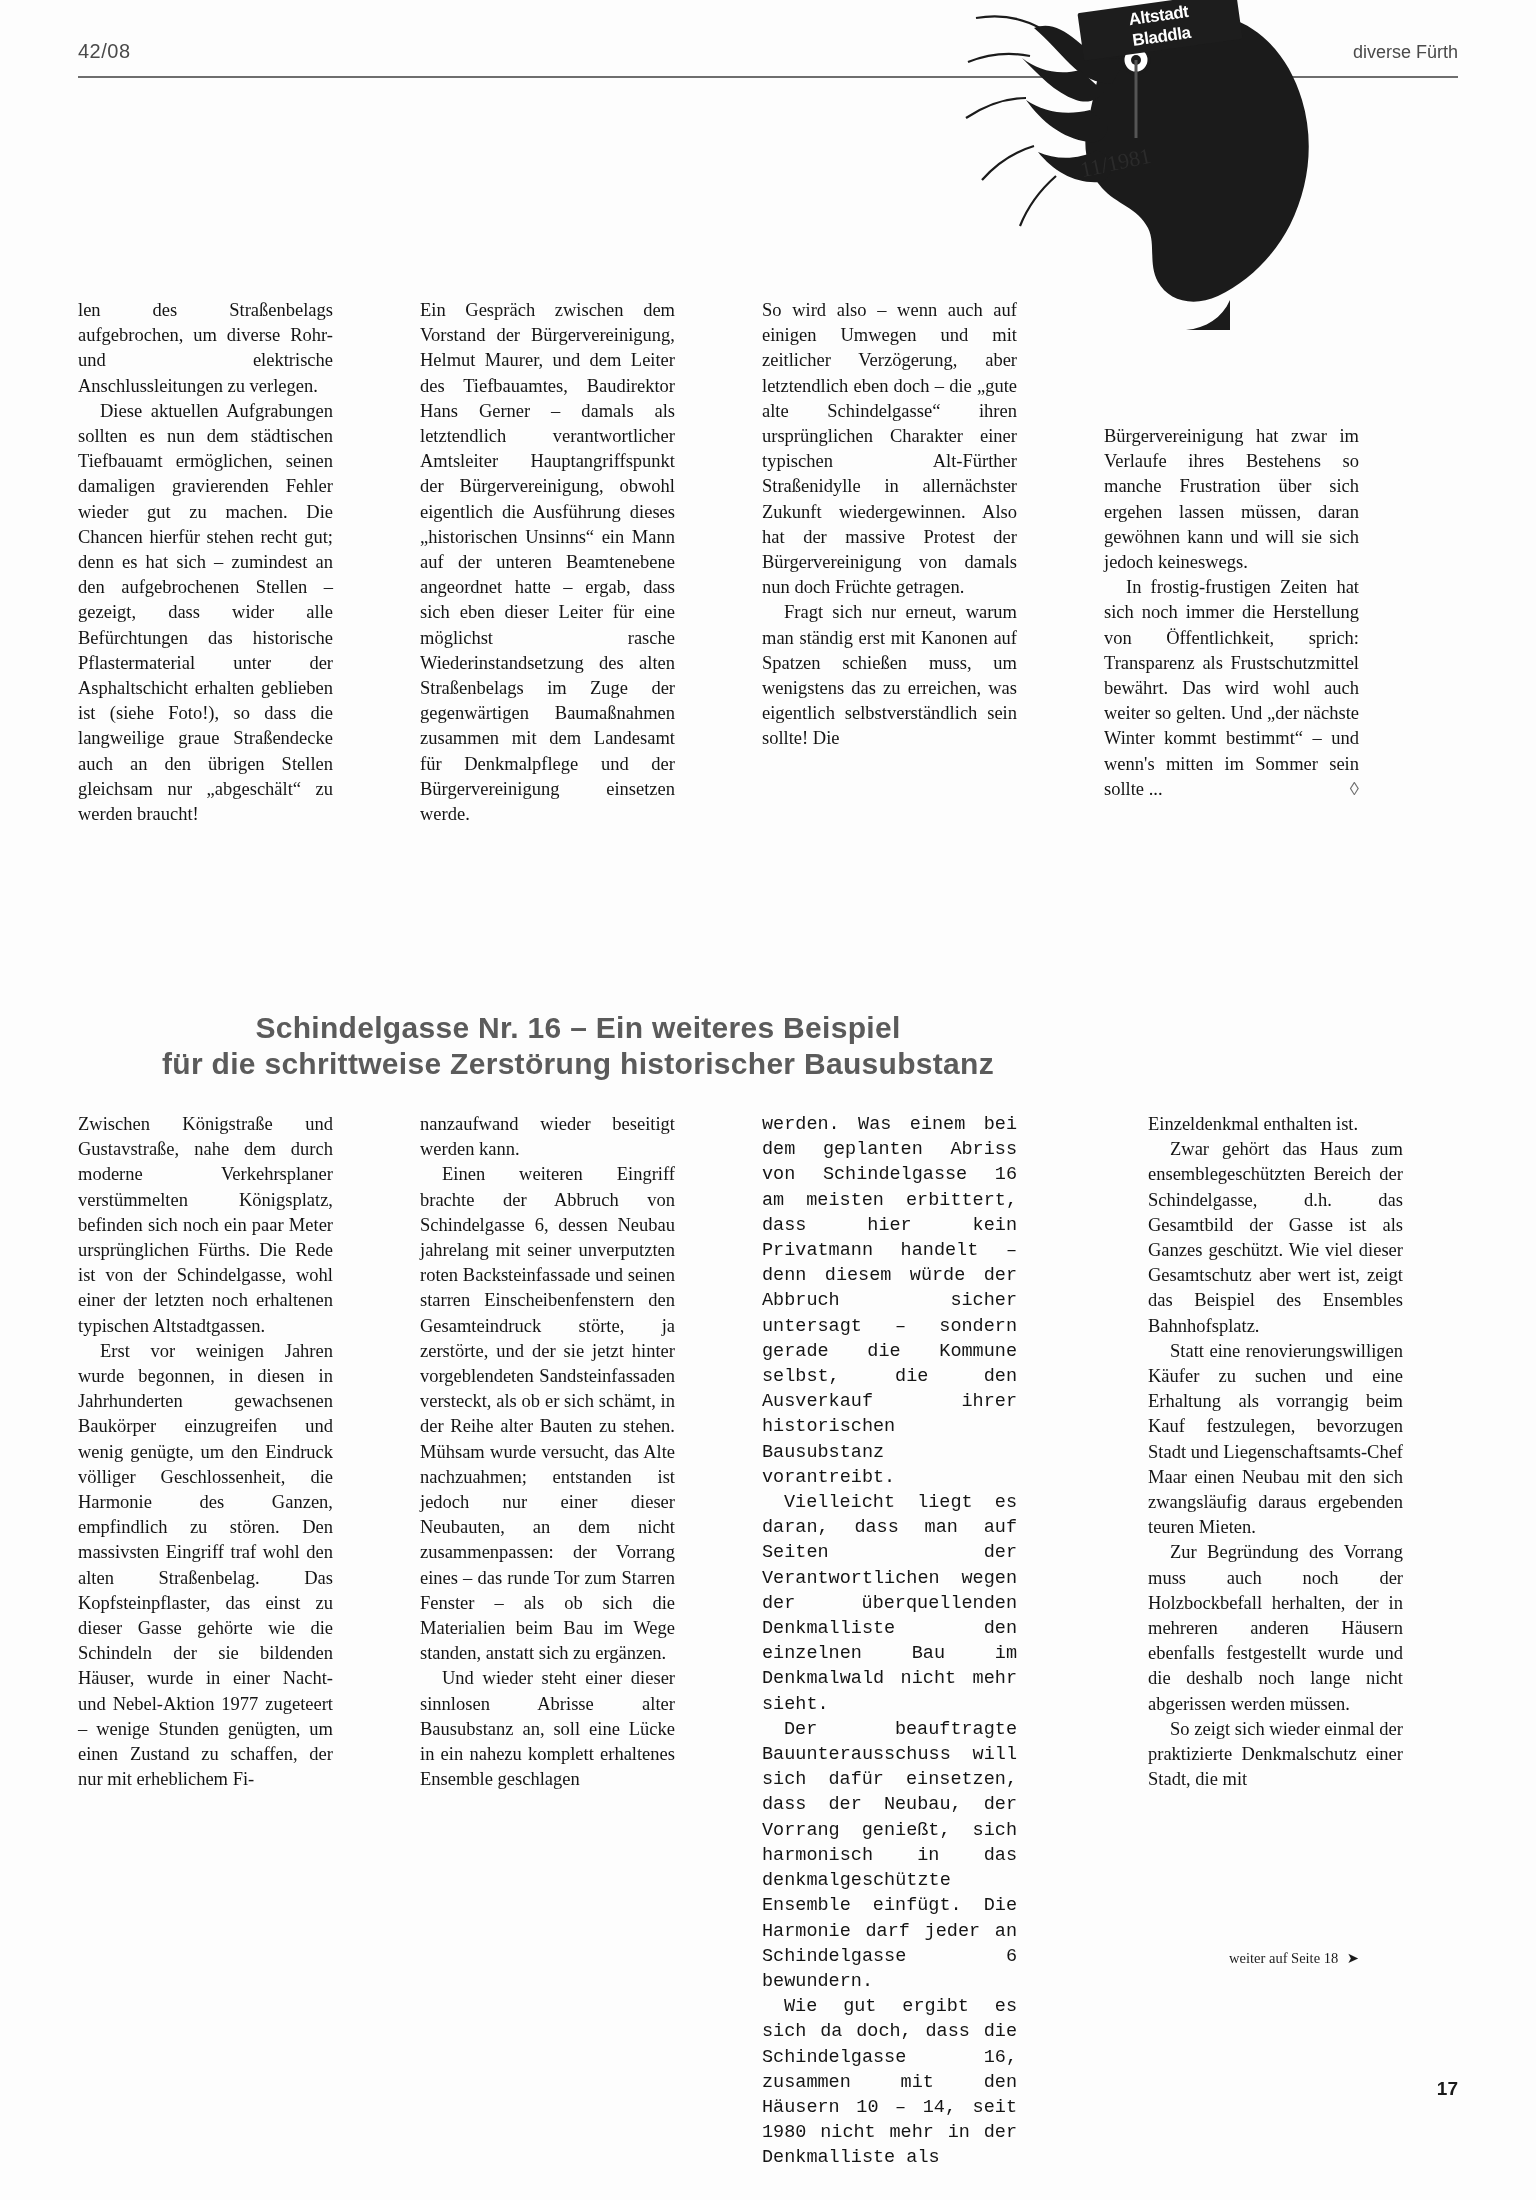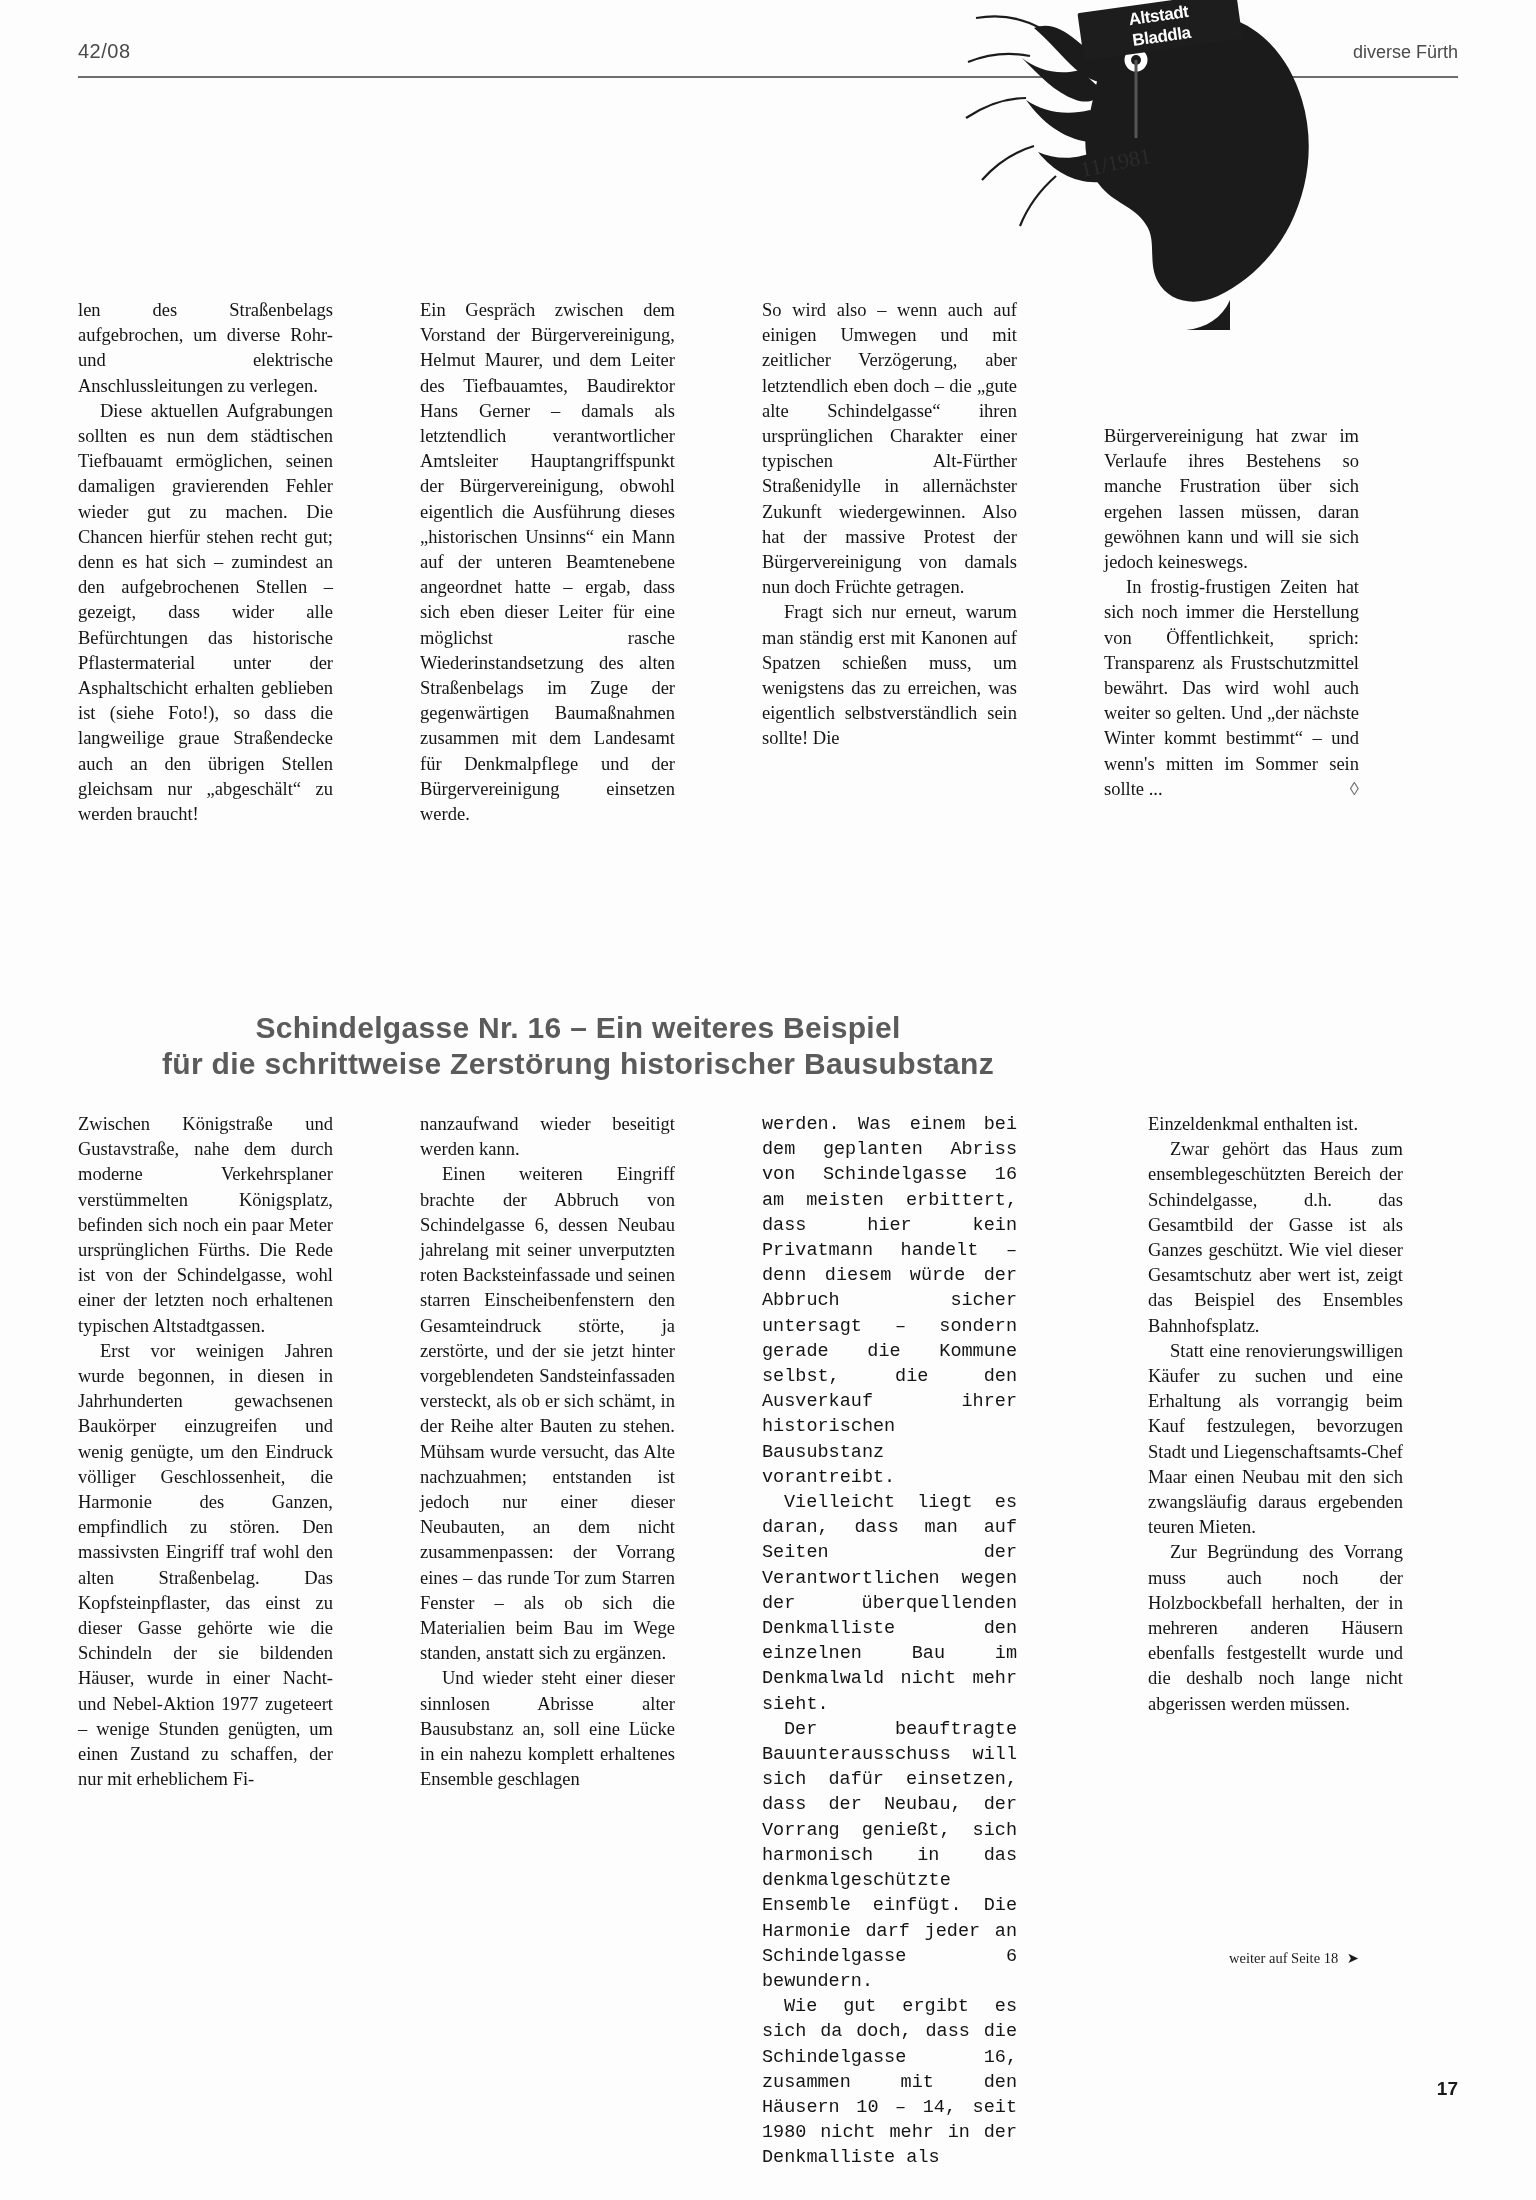--- a/index.html
+++ b/index.html
@@ -271,20 +271,21 @@
     <p>Vielleicht liegt es daran, dass man auf Seiten der Verantwortlichen wegen der überquellenden Denkmalliste den einzelnen Bau im Denkmalwald nicht mehr sieht.</p>
     <p>Der beauftragte Bauunterausschuss will sich dafür einsetzen, dass der Neubau, der Vorrang genießt, sich harmonisch in das denkmalgeschützte Ensemble einfügt. Die Harmonie darf jeder an Schindelgasse 6 bewundern.</p>
     <p>Wie gut ergibt es sich da doch, dass die Schindelgasse 16, zusammen mit den Häusern 10 – 14, seit 1980 nicht mehr in der Denkmalliste als</p>
   </div>
 
   <div class="col a2c4">
     <p>Einzeldenkmal enthalten ist.</p>
     <p>Zwar gehört das Haus zum ensemblegeschützten Bereich der Schindelgasse, d.h. das Gesamtbild der Gasse ist als Ganzes geschützt. Wie viel dieser Gesamtschutz aber wert ist, zeigt das Beispiel des Ensembles Bahnhofsplatz.</p>
     <p>Statt eine renovierungswilligen Käufer zu suchen und eine Erhaltung als vorrangig beim Kauf festzulegen, bevorzugen Stadt und Liegenschaftsamts-Chef Maar einen Neubau mit den sich zwangsläufig daraus ergebenden teuren Mieten.</p>
     <p>Zur Begründung des Vorrang muss auch noch der Holzbockbefall herhalten, der in mehreren anderen Häusern ebenfalls festgestellt wurde und die deshalb noch lange nicht abgerissen werden müssen.</p>
+    <p>So zeigt sich wieder einmal der praktizierte Denkmalschutz einer Stadt, die mit</p>
   </div>
 
   <div class="continued">
     <span>weiter auf Seite 18</span>
     <span class="arrow">➤</span>
   </div>
 
   <div class="folio">17</div>
 
 </div>

